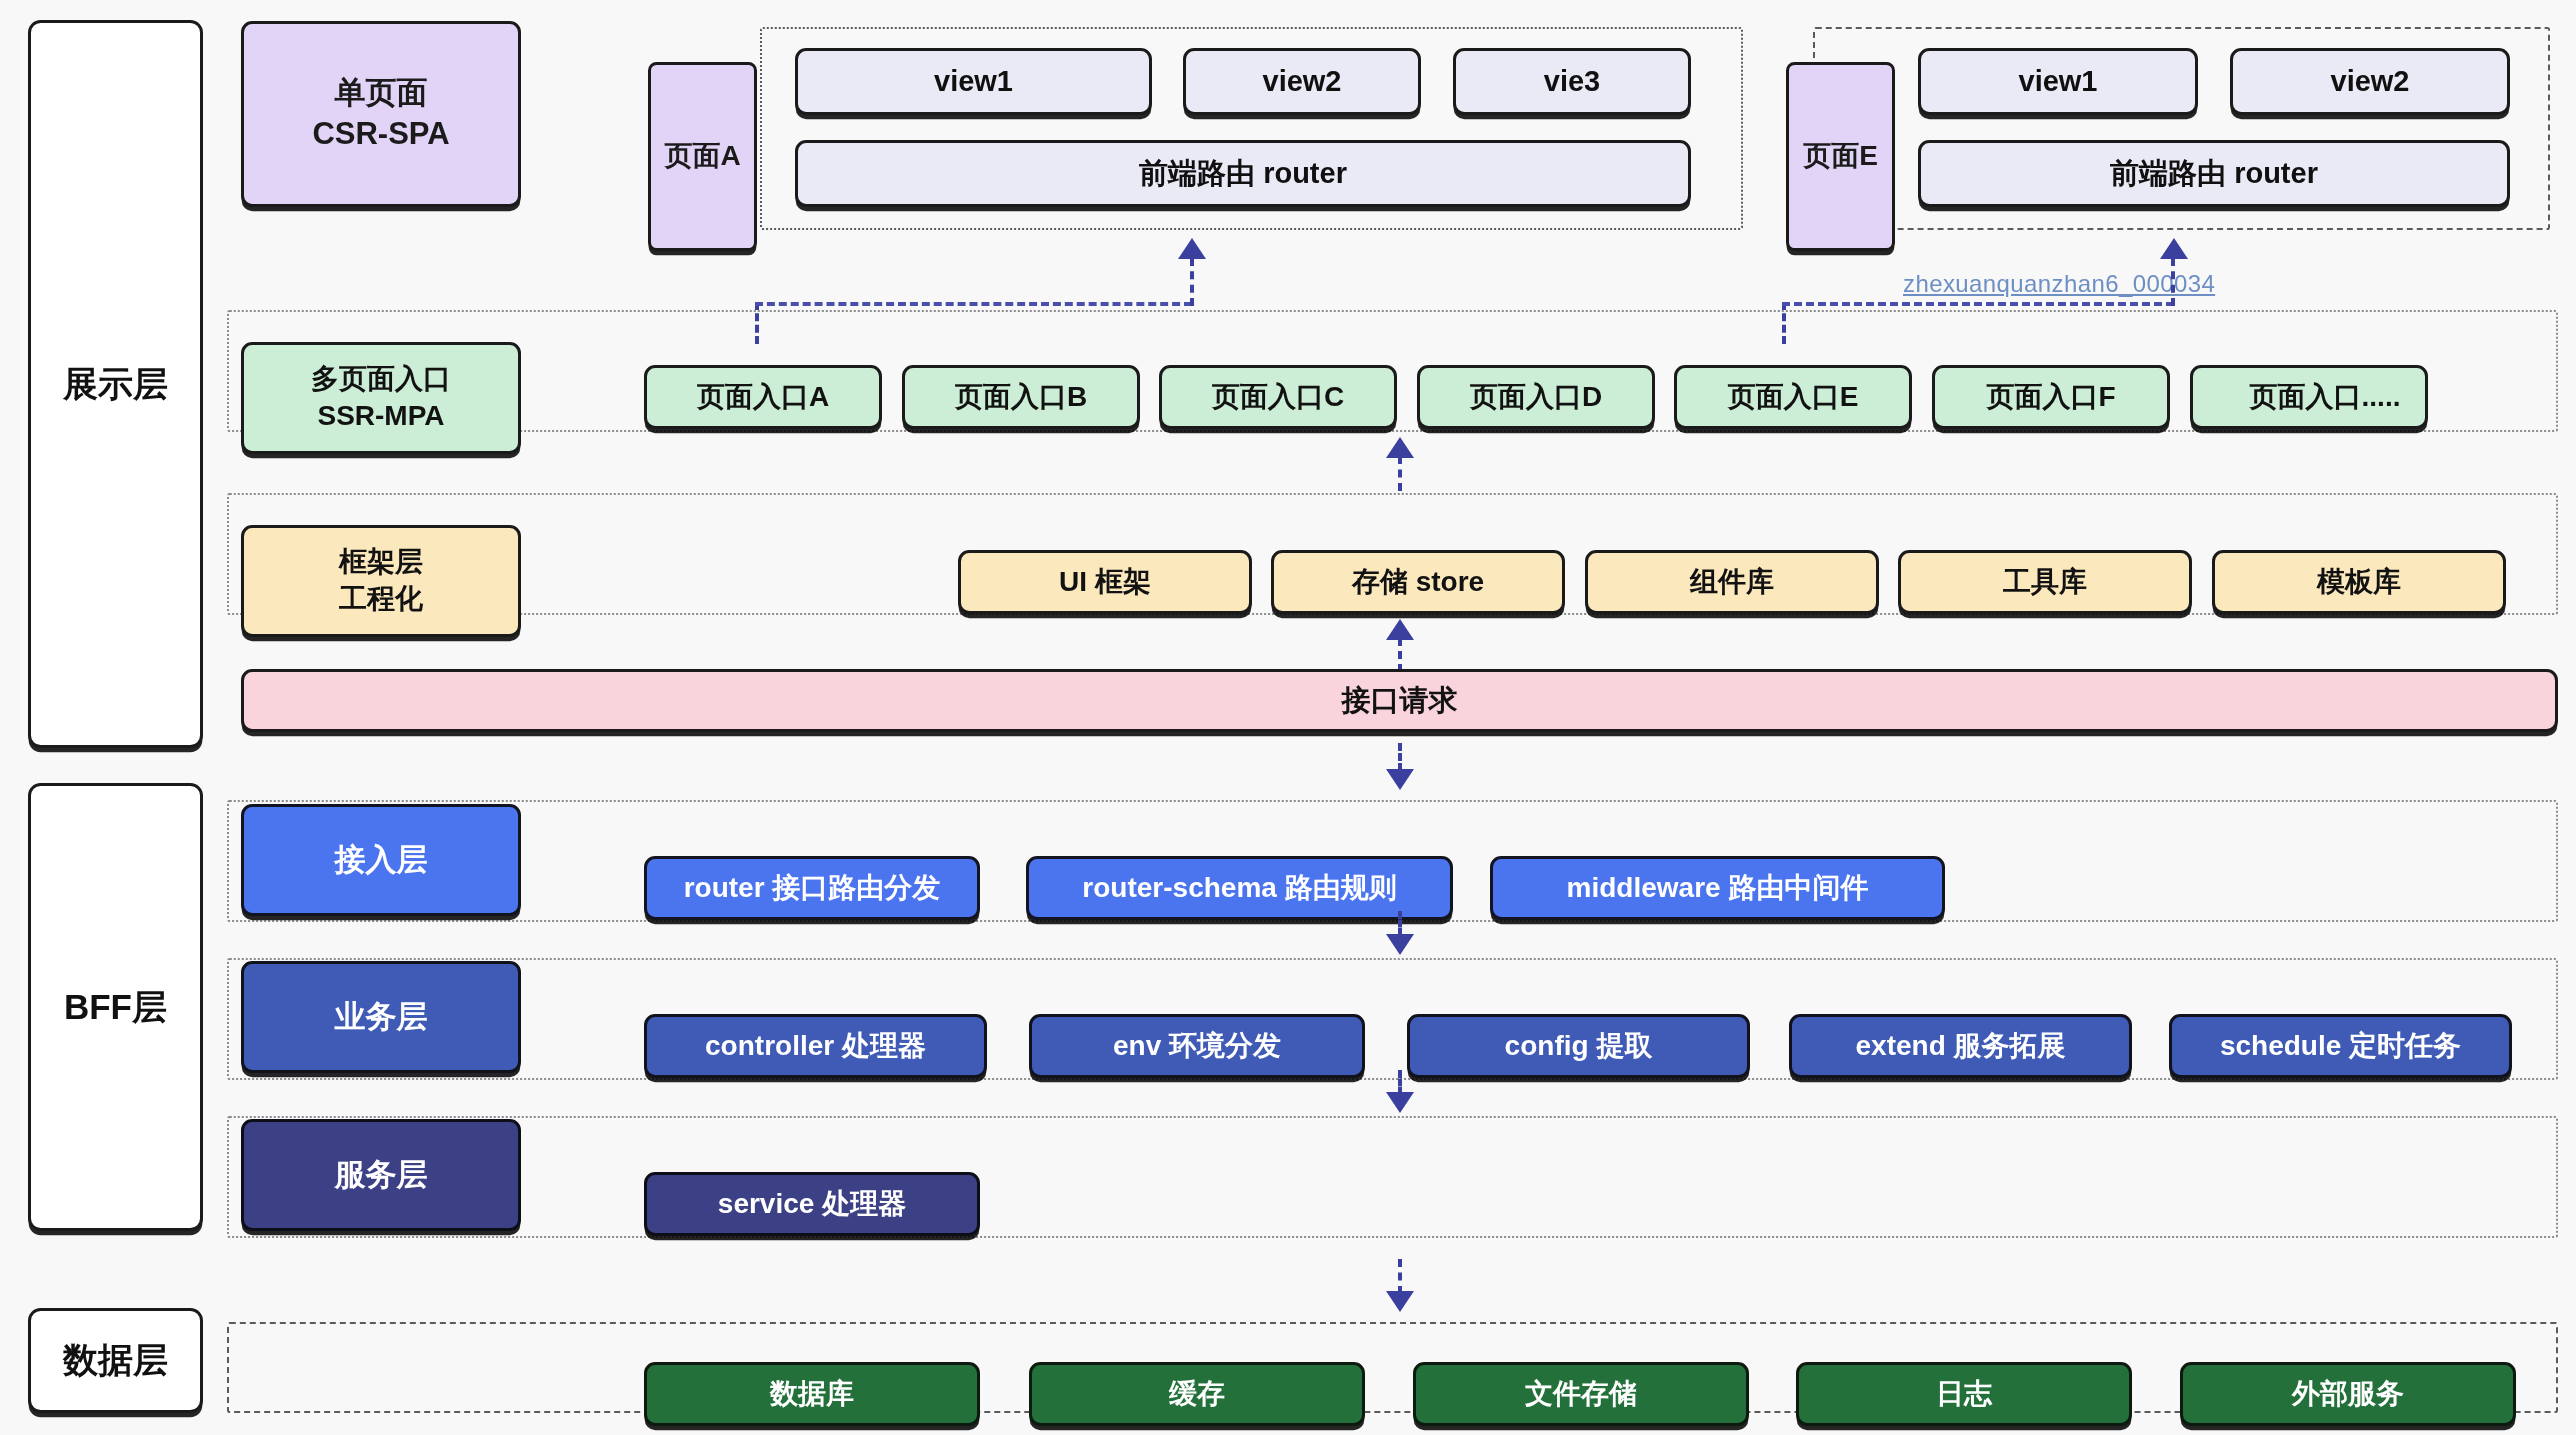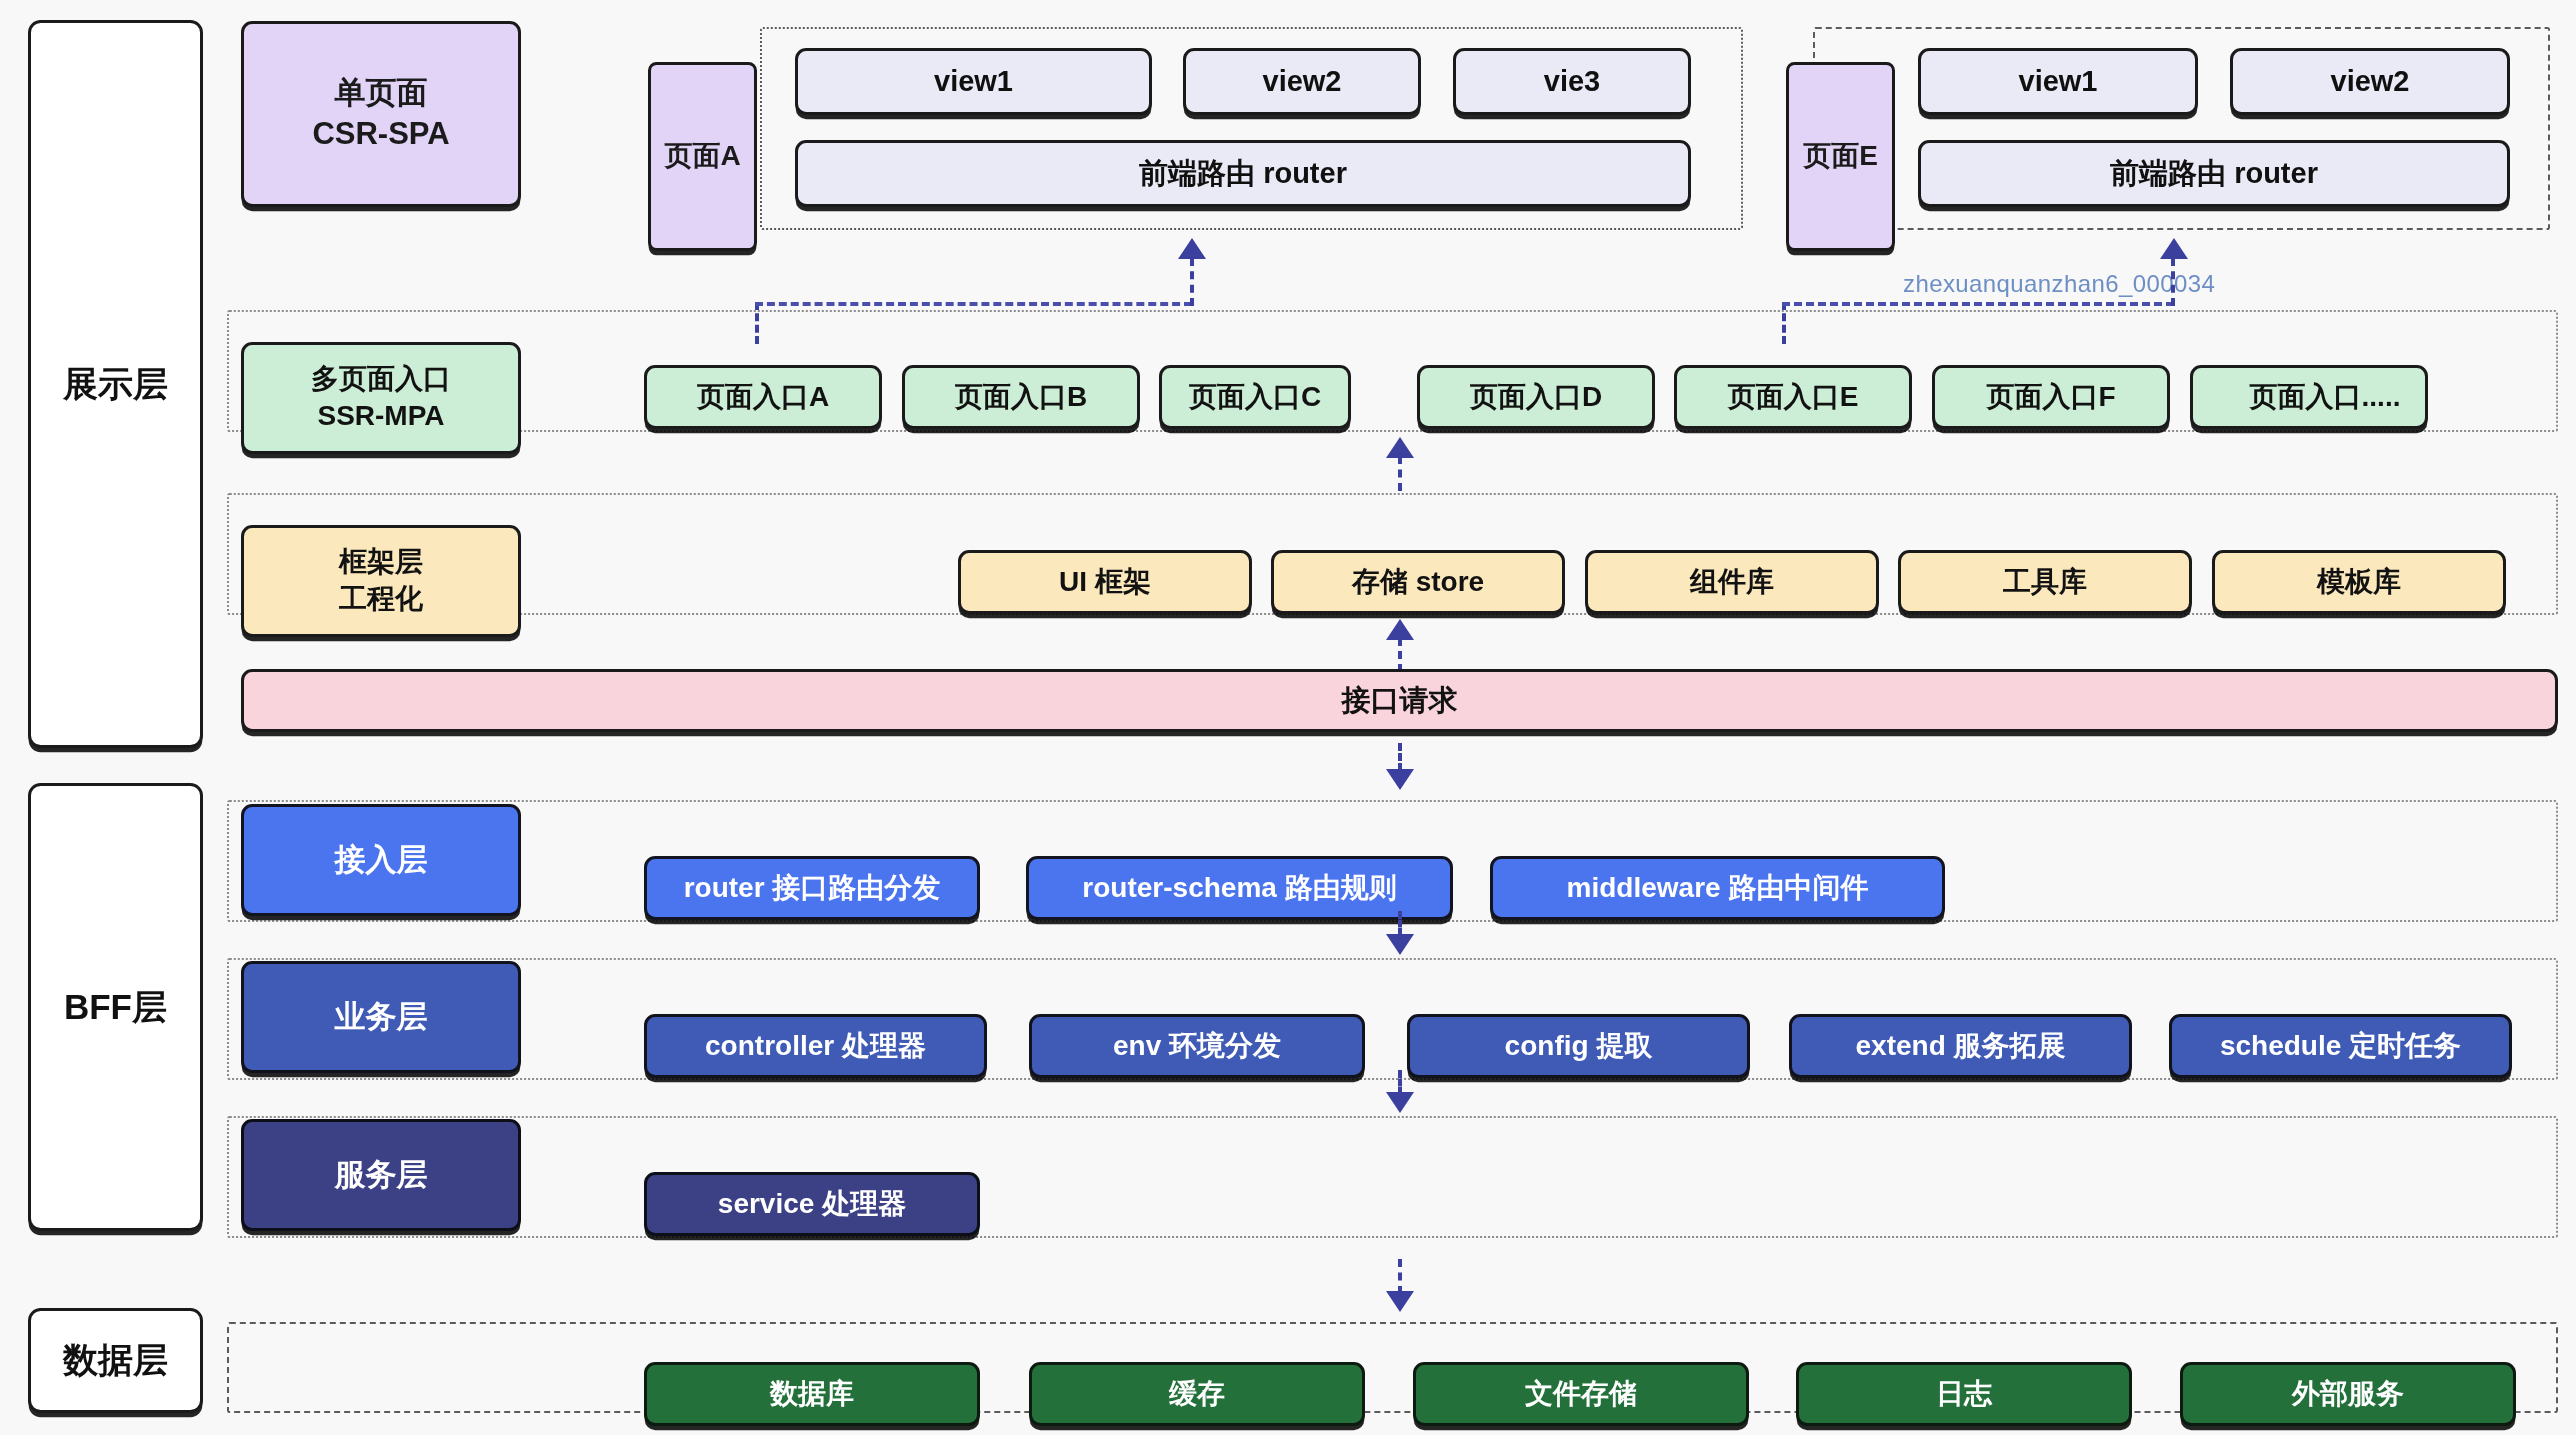--- a/index.html
+++ b/index.html
@@ -129,40 +129,40 @@
   <div class="box lavender fs-42" style="left:795px; top:140px; width:896px; height:67px;">前端路由 router</div>
 
   <div class="group dashed" style="left:1813px; top:26.6px; width:737px; height:203px;"></div>
 
   <div class="box purple fs-40" style="left:1786px; top:34px; width:109px; height:189px; border-radius:8.4px;">页面E</div>
 
   <div class="box lavender fs-42" style="left:1918px; top:48px; width:280px; height:67px;">view1</div>
   <div class="box lavender fs-42" style="left:2230px; top:48px; width:280px; height:67px;">view2</div>
   <div class="box lavender fs-42" style="left:1918px; top:140px; width:592px; height:67px;">前端路由 router</div>
 
-  <div class="watermark" style="left:1903px; top:270px;">zhexuanquanzhan6_000034</div>
+  <div class="watermark" style="left:1903px; top:270px;text-decoration:underline;">zhexuanquanzhan6_000034</div>
 
   <div class="vline" style="left:755px; top:302px; height:42px;"></div>
   <div class="hline" style="left:755px; top:302px; width:437px;"></div>
   <div class="vline" style="left:1190px; top:258px; height:48px;"></div>
   <div class="arrowhead arrow-up" style="left:1178px; top:238px;"></div>
 
   <div class="vline" style="left:1782px; top:302px; height:42px;"></div>
   <div class="hline" style="left:1782px; top:302px; width:392px;"></div>
   <div class="vline" style="left:2171px; top:258px; height:48px;"></div>
   <div class="arrowhead arrow-up" style="left:2160px; top:238px;"></div>
 
   <div class="group dense" style="left:227px; top:310px; width:2331px; height:122px;"></div>
 
   <div class="box green fs-40" style="left:241px; top:314px; width:280px; height:112px;">多页面入口
 SSR-MPA</div>
 
   <div class="box green fs-40" style="left:644px; top:337px; width:238px; height:64px;">页面入口A</div>
   <div class="box green fs-40" style="left:902px; top:337px; width:238px; height:64px;">页面入口B</div>
-  <div class="box green fs-40" style="left:1159px; top:337px; width:192px; height:64px;">页面入口C</div>
+  <div class="box green fs-40" style="left:1159px; top:337px; width:238px; height:64px;">页面入口C</div>
   <div class="box green fs-40" style="left:1417px; top:337px; width:238px; height:64px;">页面入口D</div>
   <div class="box green fs-40" style="left:1674px; top:337px; width:238px; height:64px;">页面入口E</div>
   <div class="box green fs-40" style="left:1932px; top:337px; width:238px; height:64px;">页面入口F</div>
   <div class="box green fs-40" style="left:2190px; top:337px; width:238px; height:64px;padding-left:32px;">页面入口.....</div>
 
   <div class="vline" style="left:1398px; top:456px; height:35px;"></div>
   <div class="arrowhead arrow-up" style="left:1386px; top:437px;"></div>
 
   <div class="group dense" style="left:227px; top:493px; width:2331px; height:122px;"></div>
 

